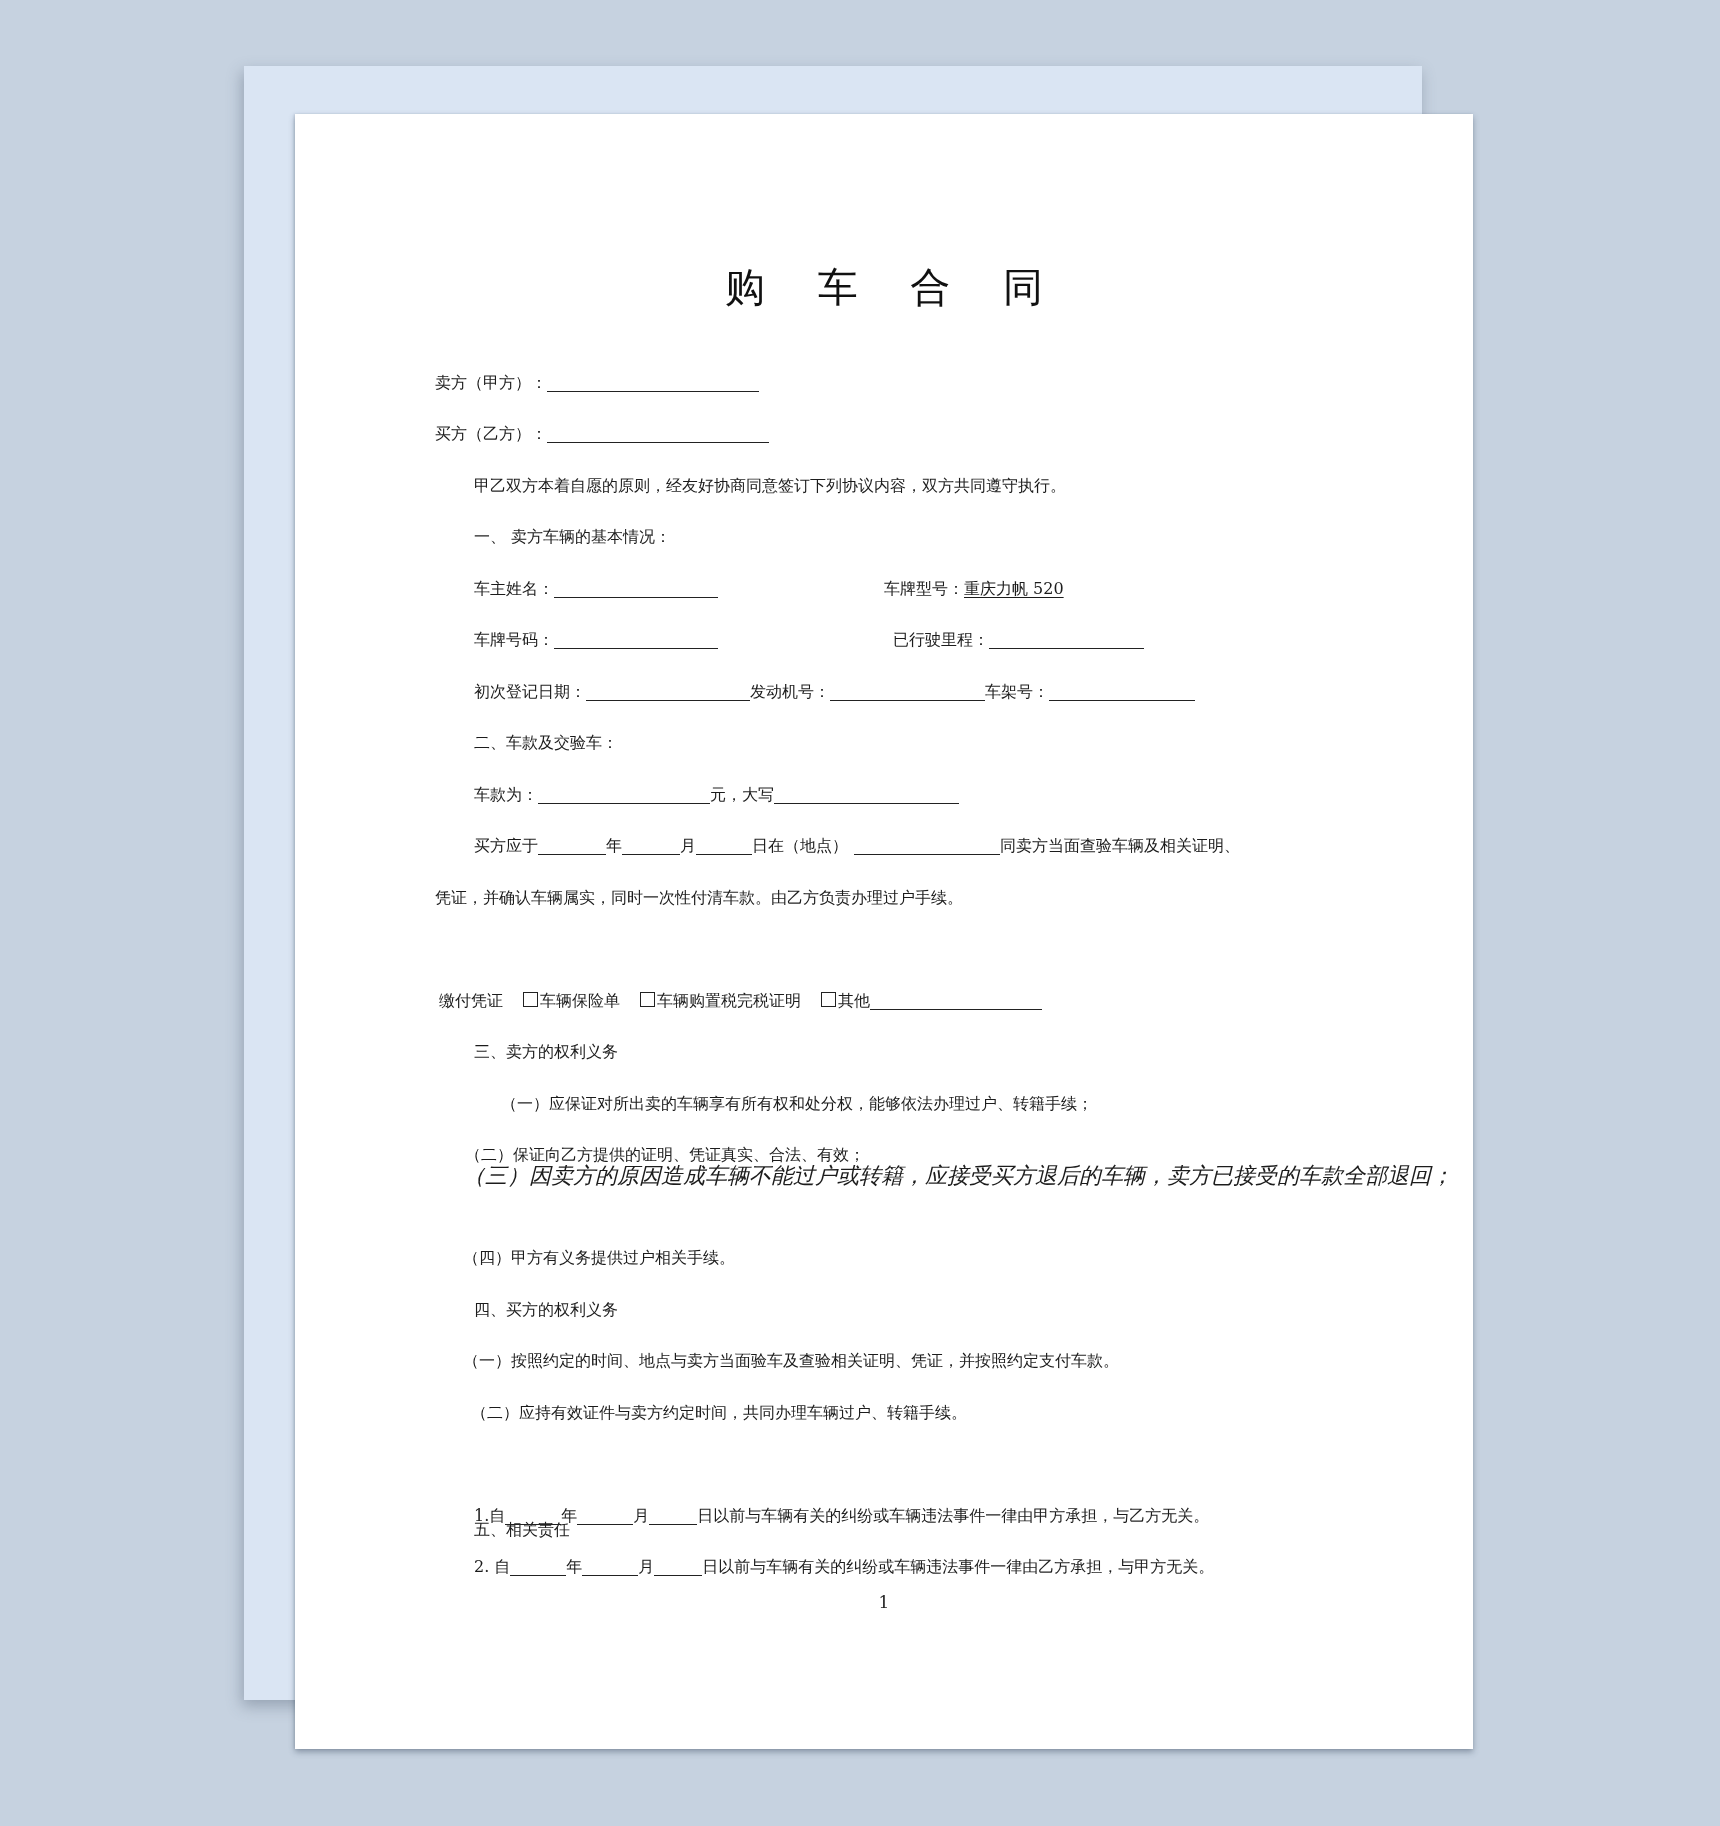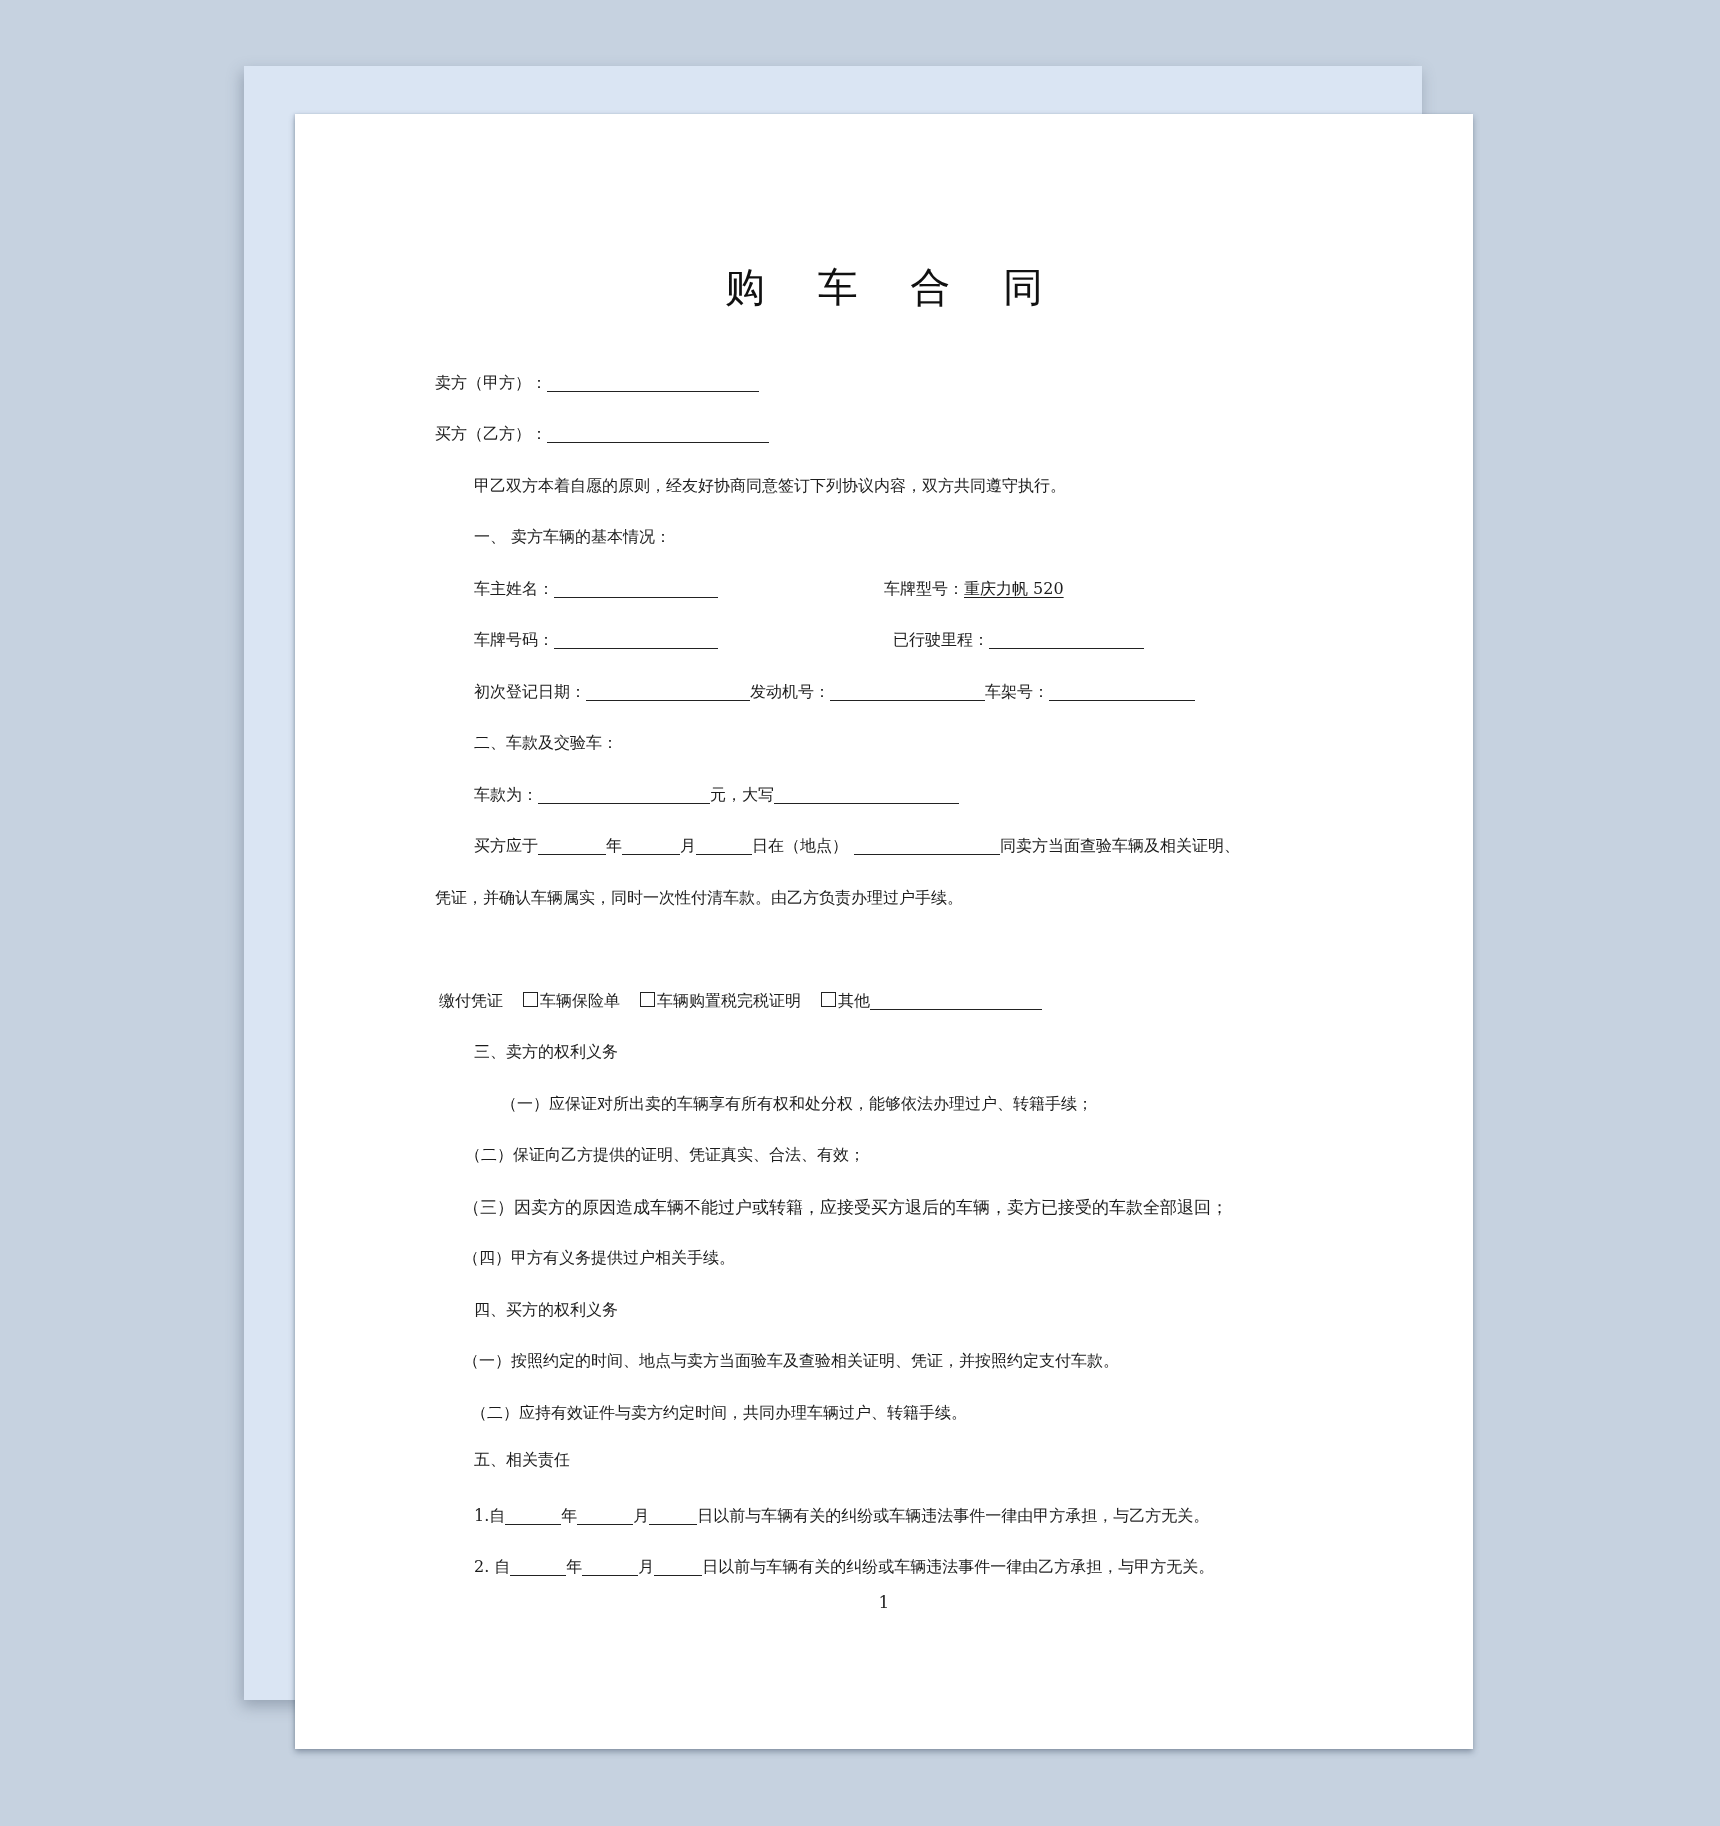--- a/index.html
+++ b/index.html
@@ -95,28 +95,28 @@
   </div>
   <div class="line" style="left:140px; top:772px;">凭证，并确认车辆属实，同时一次性付清车款。由乙方负责办理过户手续。</div>
 
   <div class="line" style="left:144px; top:875px;">
     <span>缴付凭证</span><span class="gap" style="width:20px;"></span><span class="cb"></span><span>车辆保险单</span><span class="gap" style="width:20px;"></span><span class="cb"></span><span>车辆购置税完税证明</span><span class="gap" style="width:20px;"></span><span class="cb"></span><span>其他</span><span class="u" style="width:172px;"></span>
   </div>
 
   <div class="line" style="left:179px; top:926px;">三、卖方的权利义务</div>
   <div class="line" style="left:170px; top:978px;margin-left:36px;">（一）应保证对所出卖的车辆享有所有权和处分权，能够依法办理过户、转籍手续；</div>
   <div class="line" style="left:170px; top:1029px;">（二）保证向乙方提供的证明、凭证真实、合法、有效；</div>
-  <div class="line" style="left:168px; top:1081px; font-size:17px;">（三）因卖方的原因造成车辆不能过户或转籍，应接受买方退后的车辆，卖方已接受的车款全部退回；</div>
+  <div class="line" style="left:168px; top:1050px; font-size:22px;font-style:italic;">（三）因卖方的原因造成车辆不能过户或转籍，应接受买方退后的车辆，卖方已接受的车款全部退回；</div>
   <div class="line" style="left:168px; top:1132px;">（四）甲方有义务提供过户相关手续。</div>
 
   <div class="line" style="left:179px; top:1184px;">四、买方的权利义务</div>
   <div class="line" style="left:168px; top:1235px;">（一）按照约定的时间、地点与卖方当面验车及查验相关证明、凭证，并按照约定支付车款。</div>
   <div class="line" style="left:176px; top:1287px;">（二）应持有效证件与卖方约定时间，共同办理车辆过户、转籍手续。</div>
 
-  <div class="line" style="left:179px; top:1334px;text-align:center;">五、相关责任</div>
+  <div class="line" style="left:179px; top:1404px;text-align:center;">五、相关责任</div>
   <div class="line" style="left:179px; top:1390px;">
     <span>1.自</span><span class="u" style="width:56px;"></span><span>年</span><span class="u" style="width:56px;"></span><span>月</span><span class="u" style="width:48px;"></span><span>日以前与车辆有关的纠纷或车辆违法事件一律由甲方承担，与乙方无关。</span>
   </div>
   <div class="line" style="left:179px; top:1441px;">
     <span>2. 自</span><span class="u" style="width:56px;"></span><span>年</span><span class="u" style="width:56px;"></span><span>月</span><span class="u" style="width:48px;"></span><span>日以前与车辆有关的纠纷或车辆违法事件一律由乙方承担，与甲方无关。</span>
   </div>
 
   <div class="pagenum">1</div>
 </div>
 

